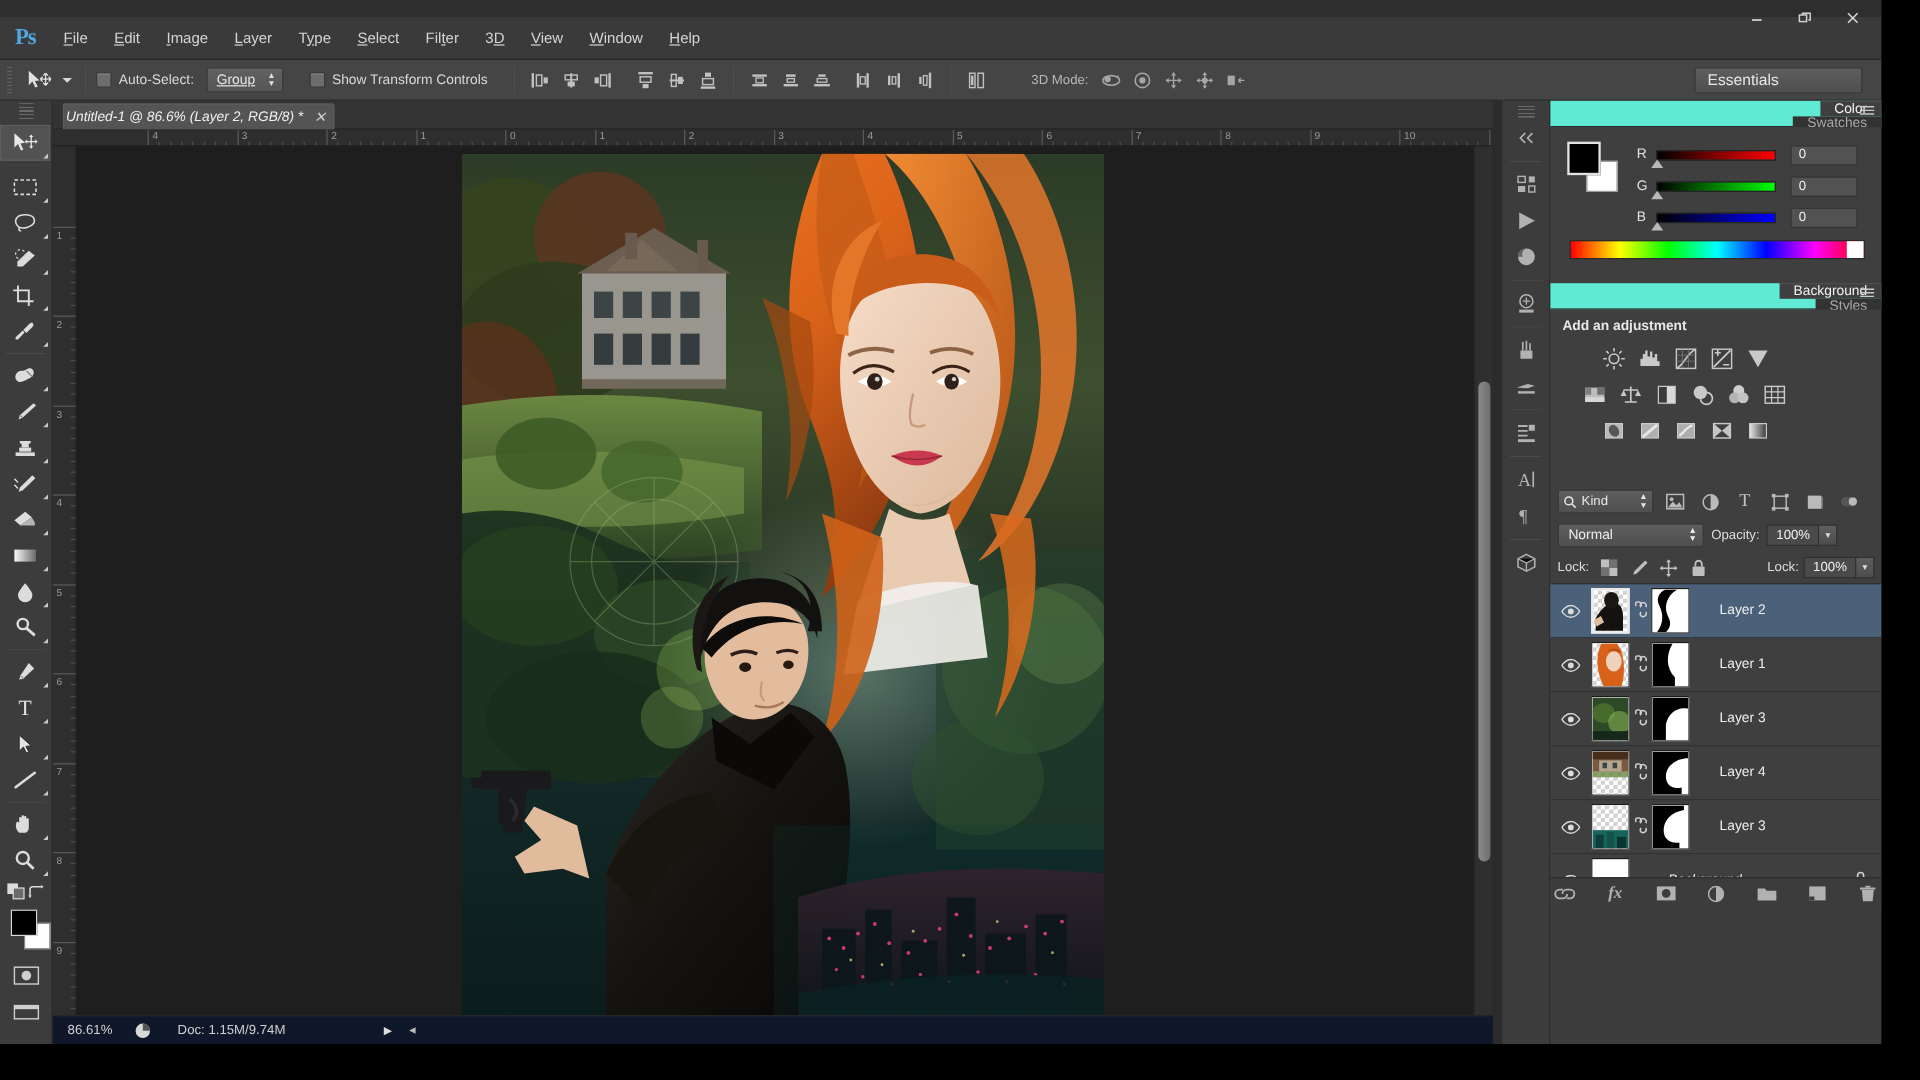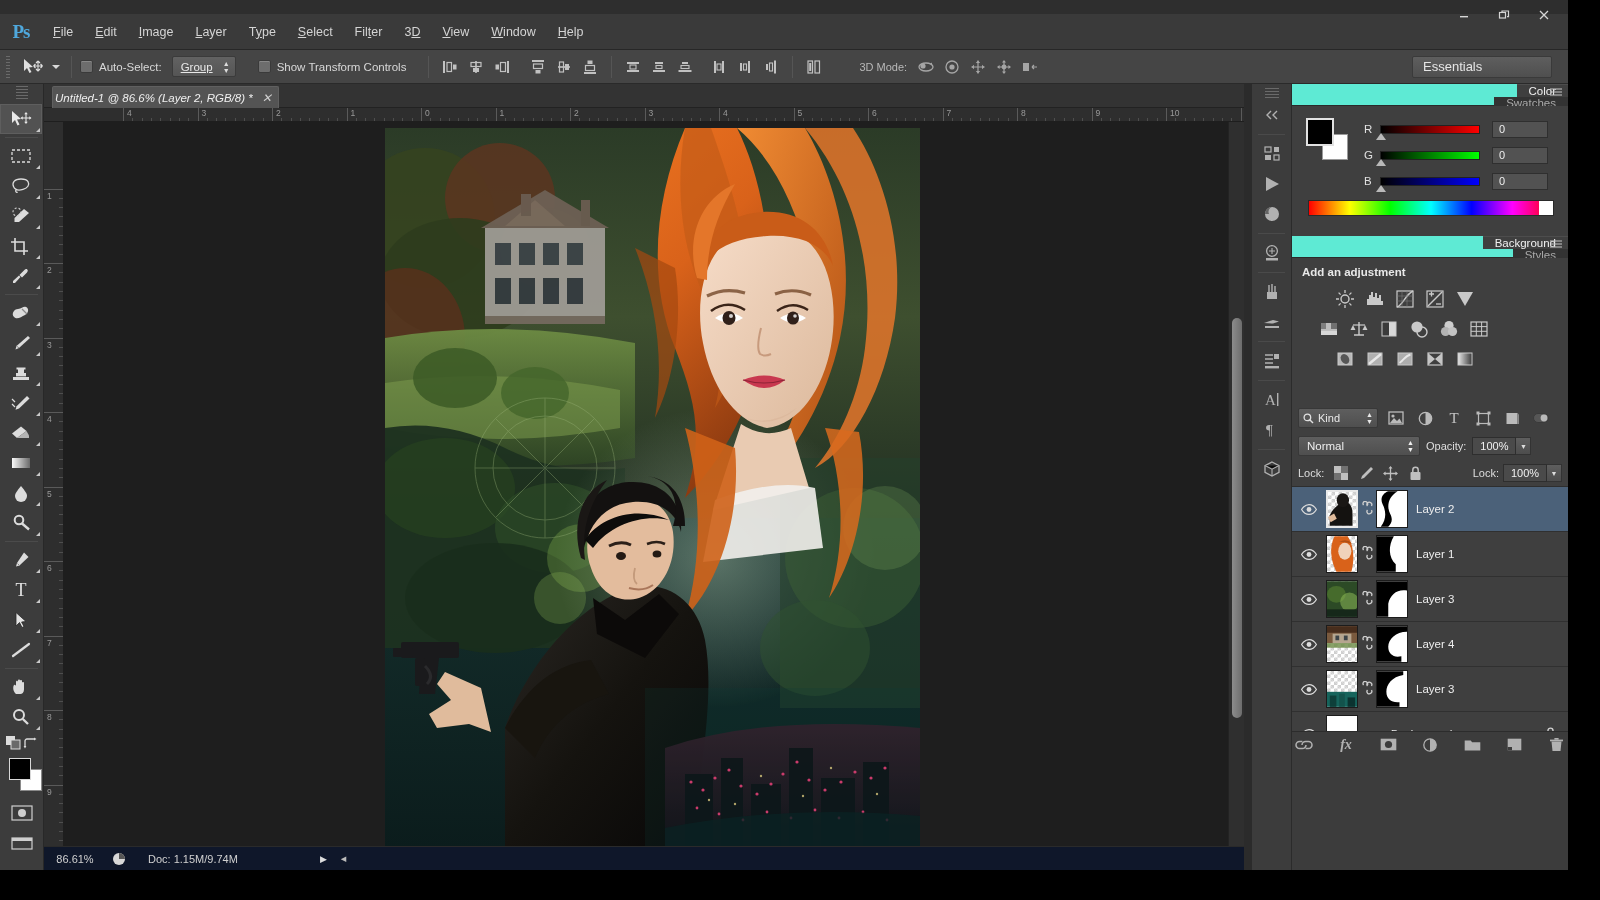--- a/index.html
+++ b/index.html
@@ -228,21 +228,21 @@
   .eye { width:34px; display:flex; align-items:center; justify-content:center; }
   .thumb-img { width:32px; height:38px; border:1px solid #1c1c1c; background:#fff; overflow:hidden; position:relative; }
   .layerrow.sel .thumb-img { border:2px solid #e9e9e9; }
   .checkers { position:absolute; inset:0;
     background-image:
       linear-gradient(45deg,#cfcfcf 25%,transparent 25%,transparent 75%,#cfcfcf 75%),
       linear-gradient(45deg,#cfcfcf 25%,transparent 25%,transparent 75%,#cfcfcf 75%);
     background-size:7px 7px; background-position:0 0,3.5px 3.5px; background-color:#fff; }
   .linkico { width:18px; text-align:center; color:#cfcfcf; font-size:12px; }
   .maskthumb { width:32px; height:38px; border:1px solid #1c1c1c; background:#fff; overflow:hidden; position:relative; }
-  .lname { margin-left:8px; font-size:11.5px; color:#eee; }
+  .lname { margin-left:25px; font-size:11.5px; color:#eee; }
   .lname.bg { font-style:italic; }
   .locksm { position:absolute; right:12px; color:#cfcfcf; font-size:11px; }
 
   .lp-bottom {
     position:absolute; left:0; bottom:0; width:276px; height:26px; background:#3c3c3c;
     border-top:1px solid #2c2c2c; display:flex; align-items:center; justify-content:center; gap:24px;
   }
   .lb-ico { width:18px;height:18px; display:flex;align-items:center;justify-content:center; opacity:.8;font-weight:bold; }
 </style>
 </head>

